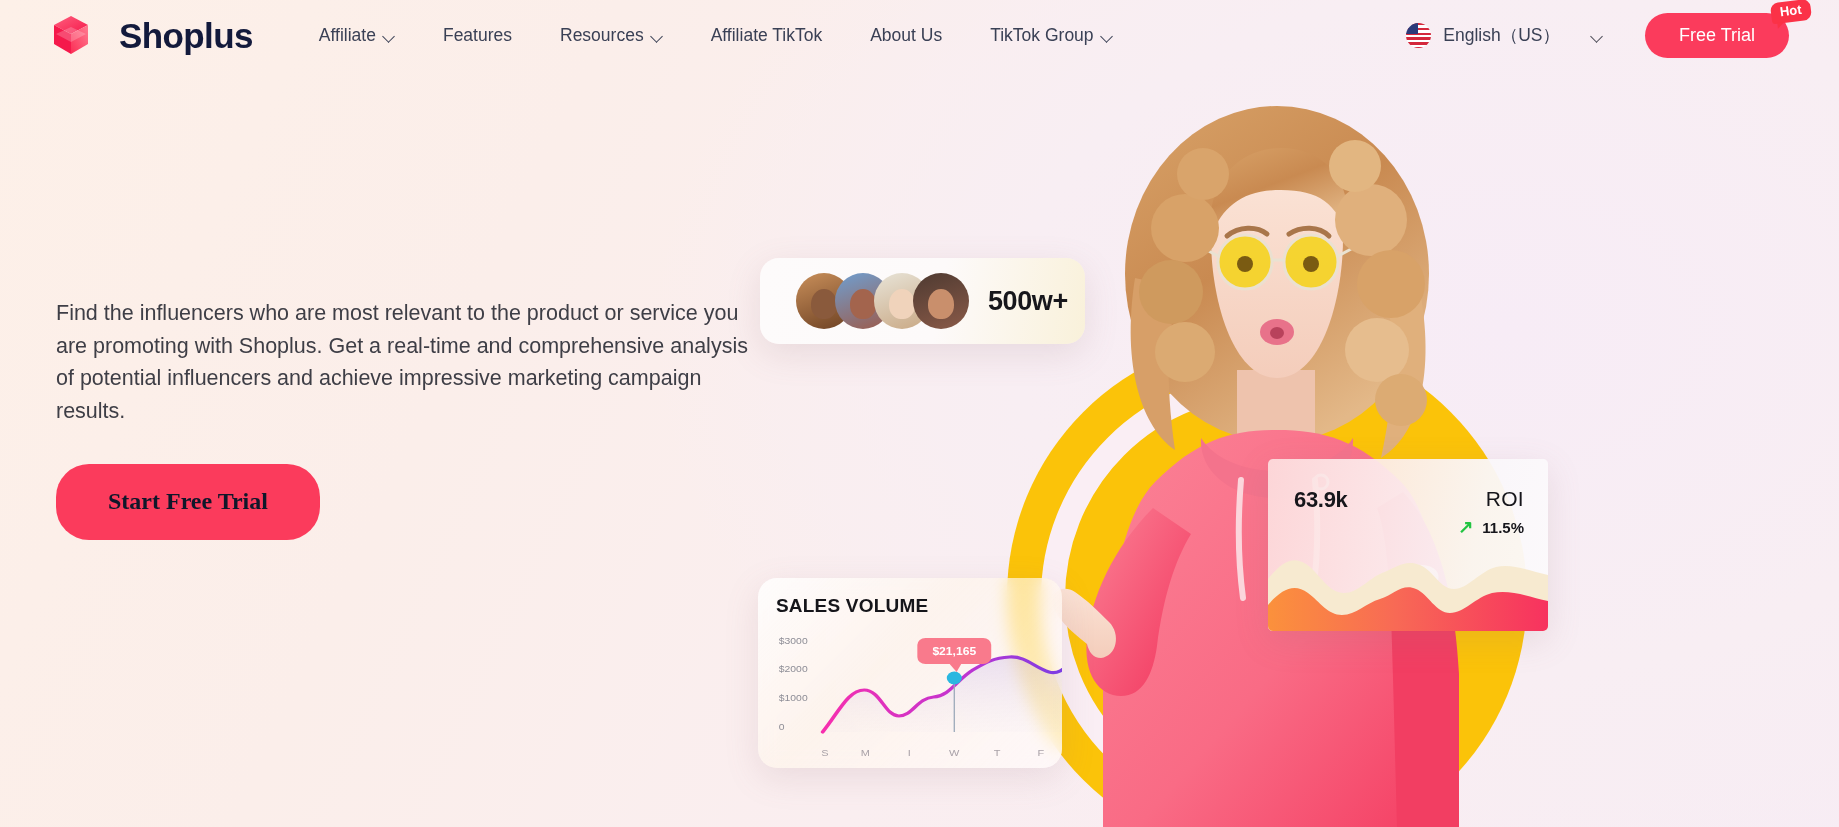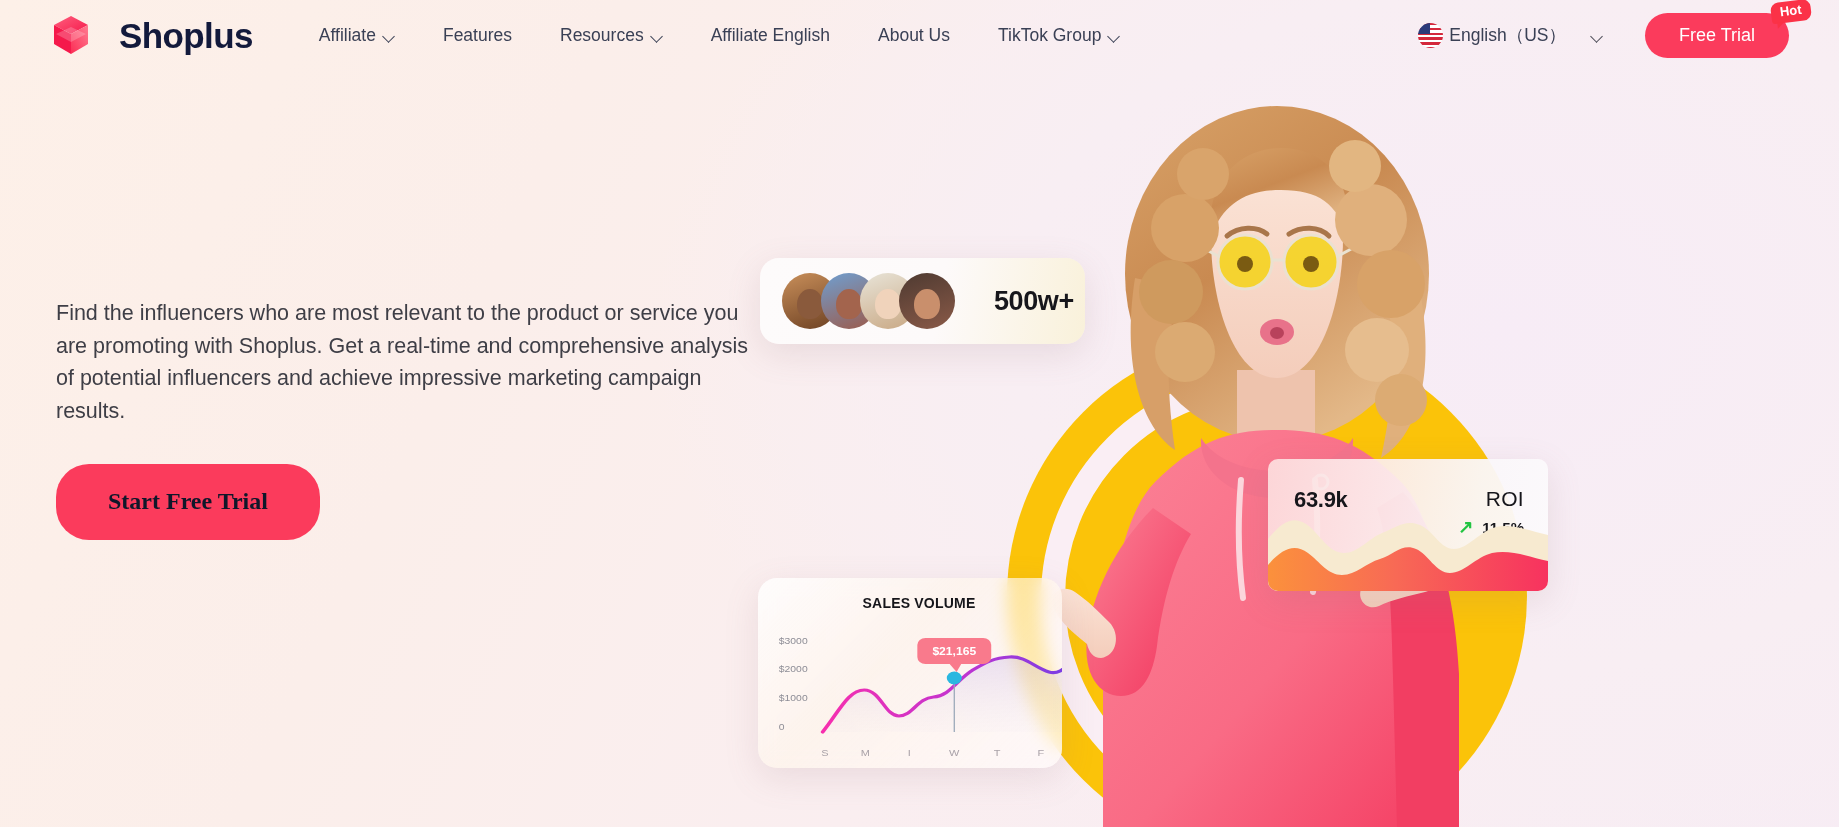--- a/index.html
+++ b/index.html
@@ -50,21 +50,21 @@
     width:8px; height:8px;
     border-right:1.9px solid #3a4055; border-bottom:1.9px solid #3a4055;
     transform:rotate(45deg);
   }
 
   .header-right {
     margin-left:auto; display:flex; align-items:center;
     margin-right:50px; gap:0;
   }
   .lang {
-    display:flex; align-items:center; gap:6px;
+    display:flex; align-items:center; gap:12px;
     font-size:17.5px; color:#3a4055; cursor:pointer; white-space:nowrap;
   }
   .flag {
     width:25px; height:25px; border-radius:50%; overflow:hidden;
     position:relative; flex:0 0 auto;
     background:
       repeating-linear-gradient(to bottom,#d4283c 0 2.4px,#fff 2.4px 4.8px);
   }
   .flag:before {
     content:""; position:absolute; left:0; top:0;
@@ -132,21 +132,21 @@
   
   .model { position:absolute; left:246px; top:78px; width:500px; height:749px; z-index:3; }
   .model svg { width:100%; height:100%; display:block; }
 
   
   .card-avatars {
     position:absolute; left:-19px; top:258px;
     width:325px; height:86px; border-radius:19px;
     background:linear-gradient(100deg,#fdfbfb 0%,#fdfafa 55%,#f9f1da 100%);
     box-shadow:0 10px 34px rgba(150,110,120,.16);
-    display:flex; align-items:center; padding:0 22px; z-index:20;gap:20px;
+    display:flex; align-items:center; padding:0 36px; z-index:20;
   }
   .avatars { display:flex; align-items:center; }
   .av {
     width:56px; height:56px; border-radius:50%;
     margin-right:-17px; flex:0 0 auto; overflow:hidden;
     position:relative; box-shadow:0 0 0 0 #fff;
   }
   .av:nth-child(1){ background:linear-gradient(160deg,#c98f5a,#6d4123); }
   .av:nth-child(2){ background:linear-gradient(160deg,#6f9fd1,#9c5a4a); }
   .av:nth-child(3){ background:linear-gradient(160deg,#e8e4d8,#c9a884); }
@@ -169,34 +169,33 @@
   .card-sales {
     position:absolute; left:-21px; top:578px;
     width:304px; height:190px; border-radius:19px;
     background:linear-gradient(135deg, rgba(255,255,255,.82) 0%, rgba(255,246,235,.62) 42%, rgba(255,250,250,.80) 100%);
     backdrop-filter:blur(8px);
     box-shadow:0 10px 34px rgba(150,110,120,.15);
     overflow:hidden; z-index:20;
   }
   .card-sales-inner { position:absolute; inset:0; padding:17px 0 0 18px; }
   .sales-title {
-    font-size:14px; font-weight:700; color:#15151a;
+    font-size:19px; font-weight:700; color:#15151a;
     letter-spacing:0.2px;
-    text-align:center;
   }
   .chart-area { position:absolute; left:0; top:42px; width:351px; height:148px; }
   .chart-area svg { width:100%; height:100%; display:block; }
   .ylab { font-size:9px; fill:#8d8d96; font-family:"Liberation Sans", sans-serif; }
   .xlab { font-size:9.5px; fill:#a9a2a8; font-family:"Liberation Sans", sans-serif; }
   .tip-text { font-size:10.5px; font-weight:700; fill:#fff; font-family:"Liberation Sans", sans-serif; }
 
   
   .card-roi {
     position:absolute; left:489px; top:459px;
-    width:280px; height:132px; border-radius:10px;
+    width:280px; height:172px; border-radius:5px;
     background:linear-gradient(100deg, rgba(253,222,222,.92) 0%, rgba(252,238,238,.92) 38%, rgba(250,247,250,.95) 72%, rgba(252,250,252,.96) 100%);
     box-shadow:0 10px 34px rgba(150,110,120,.16);
     overflow:hidden; z-index:20;
   }
   .roi-top { display:flex; padding:28px 24px 0 26px; }
   .roi-big { font-size:22px; font-weight:700; color:#16161b; letter-spacing:-0.3px; }
   .roi-right { margin-left:auto; text-align:right; }
   .roi-label { font-size:21px; font-weight:400; color:#16161b; letter-spacing:0.3px; }
   .roi-delta {
     display:flex; align-items:center; justify-content:flex-end;
@@ -242,21 +241,21 @@
         <span class="chev"></span>
       </div>
       <div class="nav-item">
         <span>Features</span>
       </div>
       <div class="nav-item">
         <span>Resources</span>
         <span class="chev"></span>
       </div>
       <div class="nav-item">
-        <span>Affiliate English</span>
+        <span>Affiliate TikTok</span>
       </div>
       <div class="nav-item">
         <span>About Us</span>
       </div>
       <div class="nav-item">
         <span>TikTok Group</span>
         <span class="chev"></span>
       </div>
     </nav>
 

